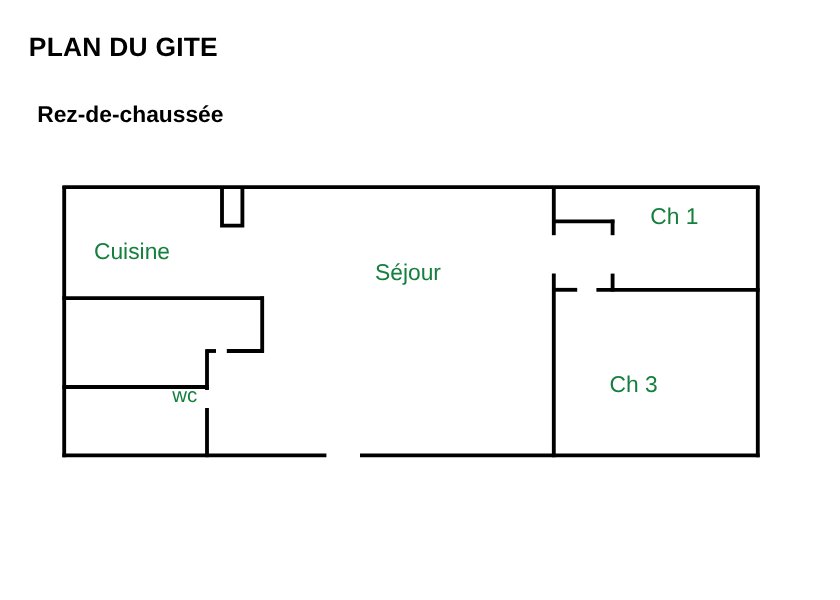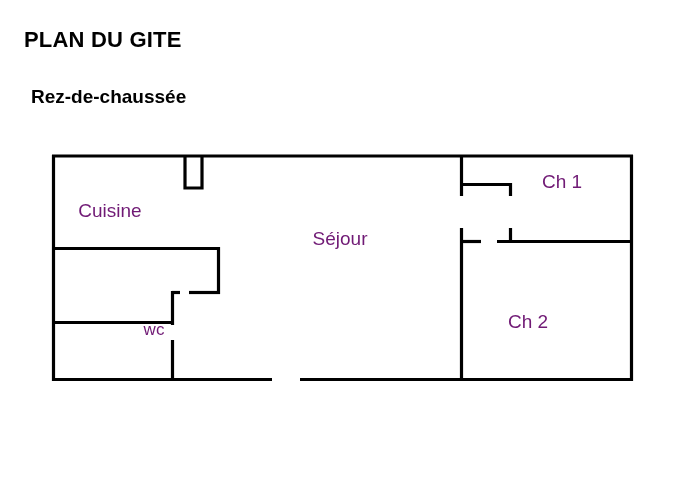--- a/index.html
+++ b/index.html
@@ -43,31 +43,31 @@
     position: absolute;
     left: 0;
     top: 0;
     width: 700px;
     height: 500px;
   }
   .room-label {
     position: absolute;
     font-size: 19px;
     font-weight: normal;
-    color: #701a75;
+    color: #15803d;
     white-space: nowrap;
     transform: translate(-50%, -50%);
   }
   .room-label.small {
     font-size: 17px;
   }
   #label-cuisine { left: 110px; top: 211px; }
   #label-sdeau   { left: 104px; top: 295px; }
   #label-wc      { left: 112px; top: 330px; margin-left: 42px; }
-  #label-sejour  { left: 340px; top: 239px; }
+  #label-sejour  { left: 340px; top: 228px; }
   #label-ch1     { left: 562px; top: 182px; }
   #label-ch2     { left: 528px; top: 322px; }
 </style>
 </head>
 <body>
 
 <div id="page">
 
   <div id="plan-title">PLAN DU GITE</div>
 
@@ -119,15 +119,15 @@
 
   <div class="room-label" id="label-cuisine">Cuisine</div>
 
 
   <div class="room-label small" id="label-wc">wc</div>
 
   <div class="room-label" id="label-sejour">Séjour</div>
 
   <div class="room-label" id="label-ch1">Ch 1</div>
 
-  <div class="room-label" id="label-ch2">Ch 2</div>
+  <div class="room-label" id="label-ch2">Ch 3</div>
 
 </div>
 
 </body></html>

